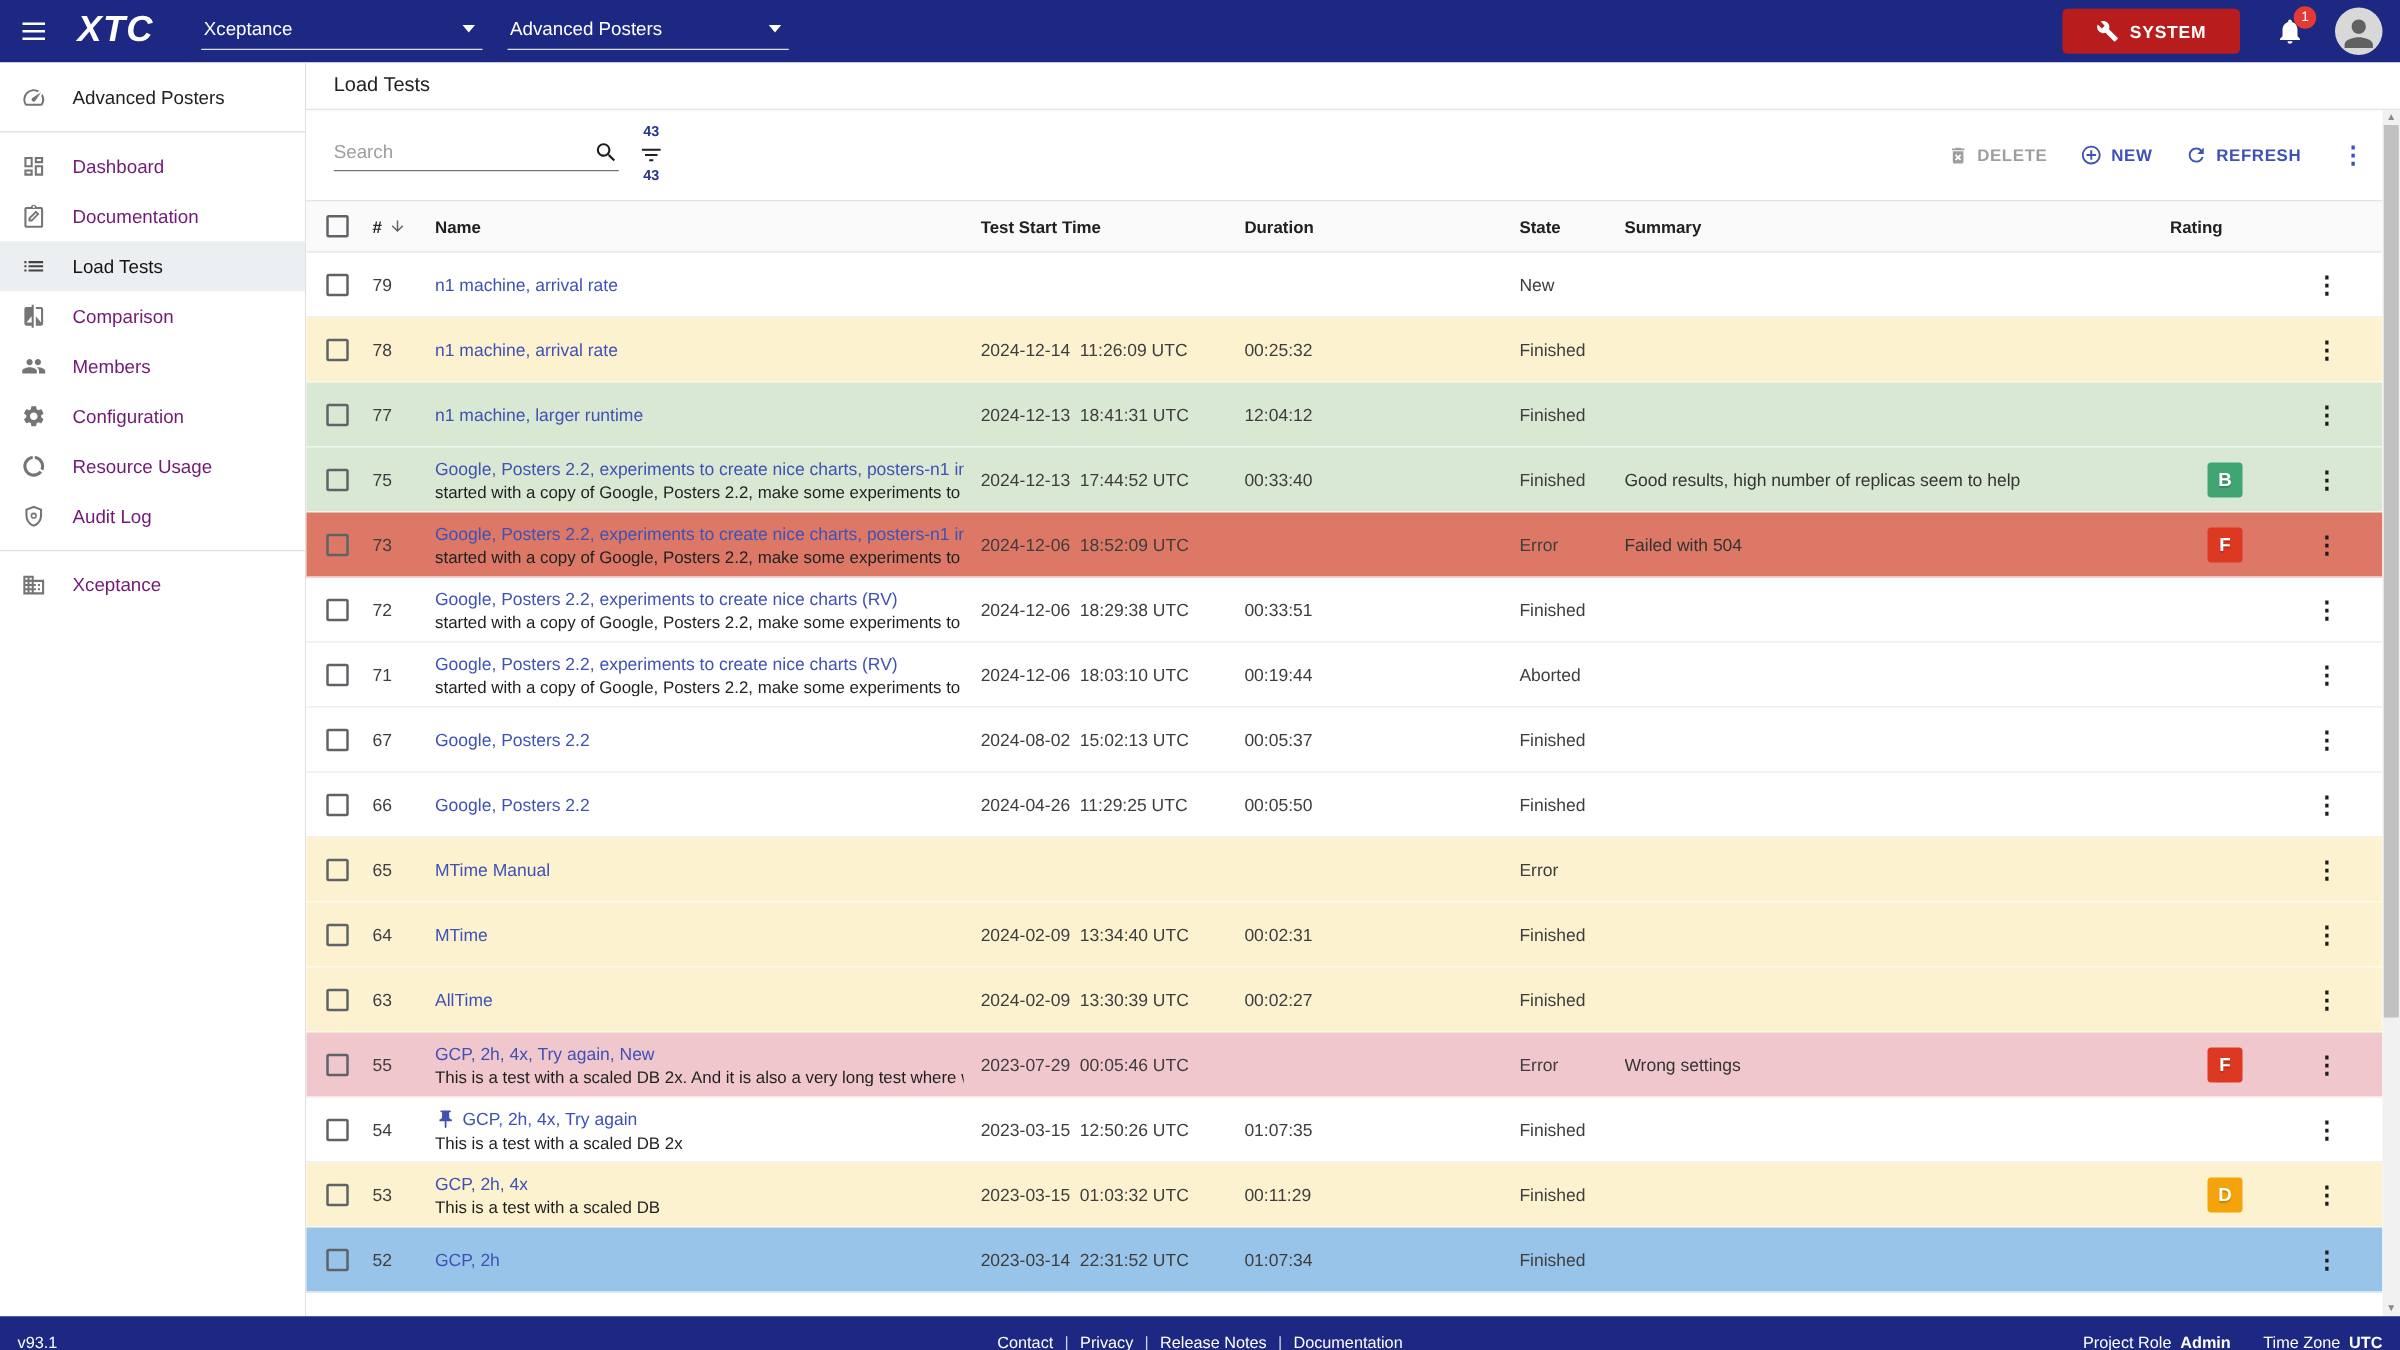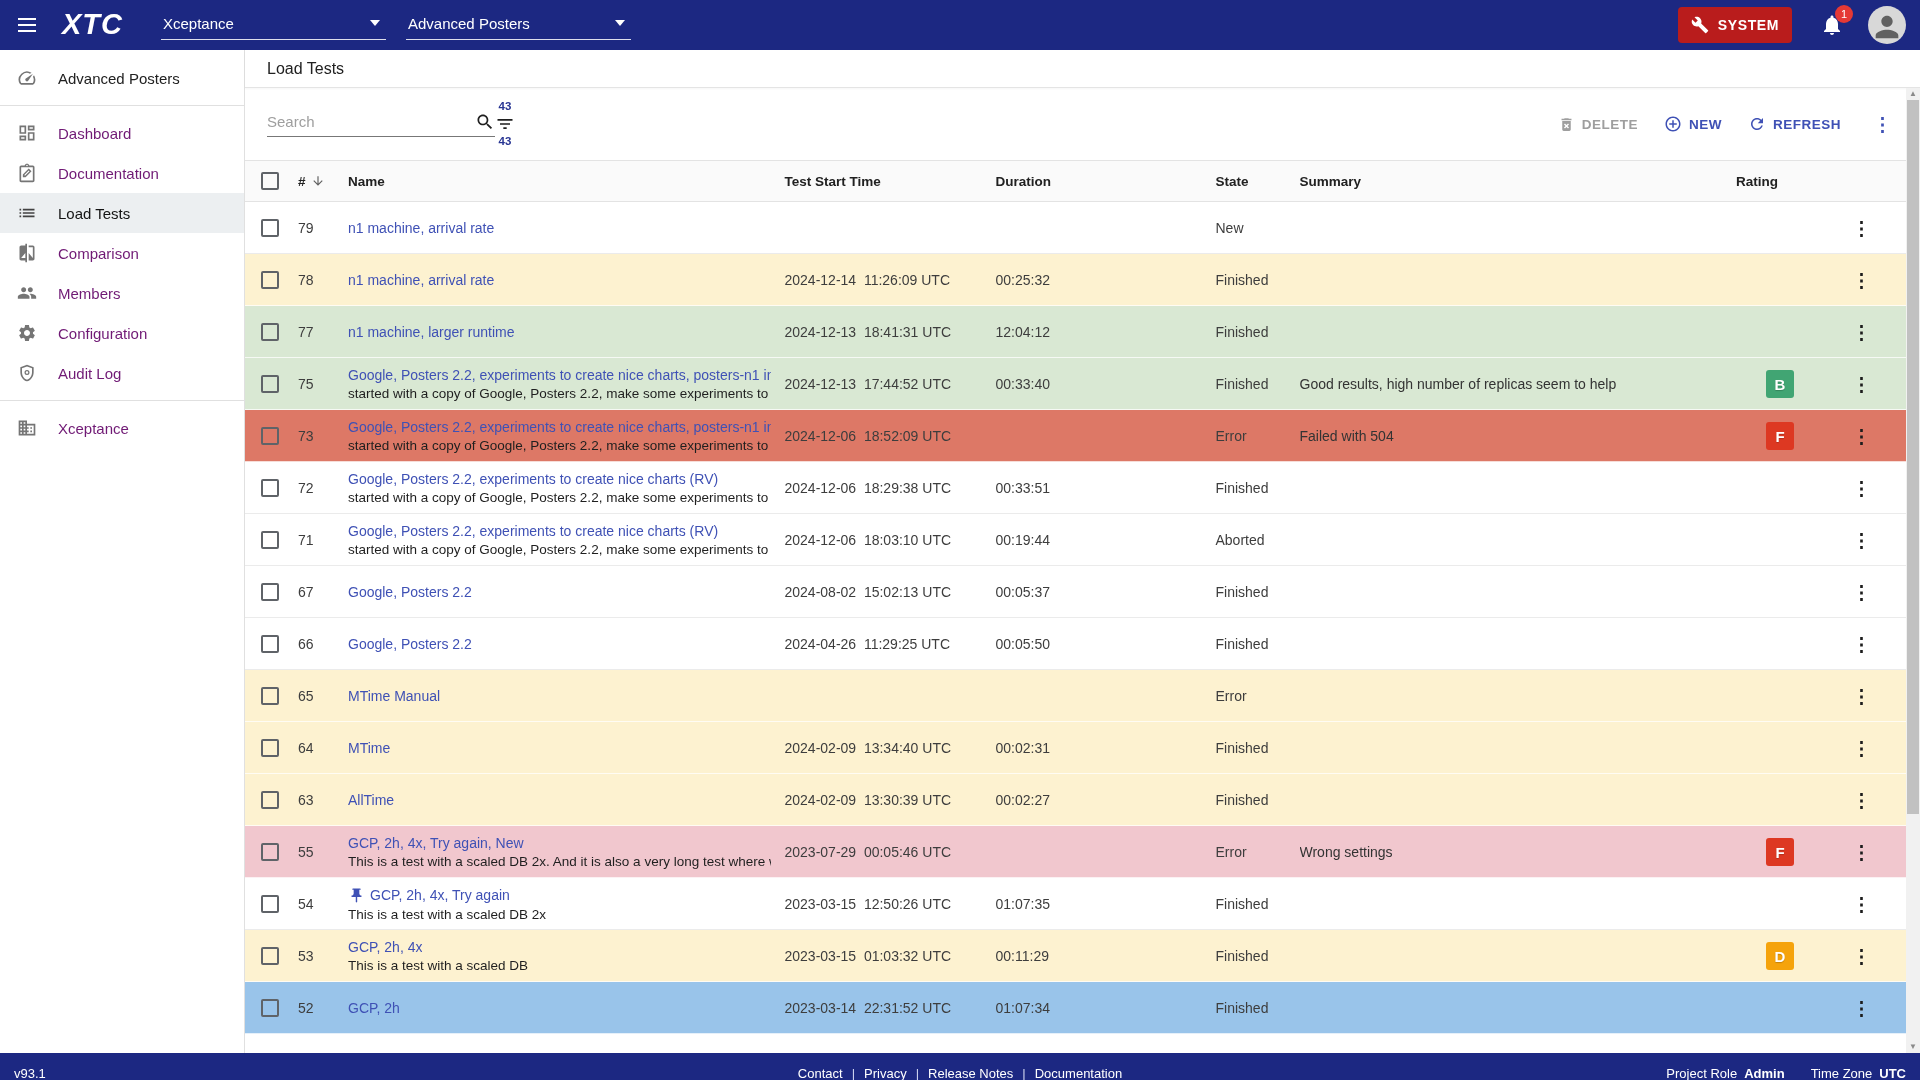--- a/index.html
+++ b/index.html
@@ -9,21 +9,21 @@
   
   .appbar { height:50px; background:#1c2882; display:flex; align-items:center; color:#fff; padding:0 14px 0 10px; }
   .hamburger { width:26px; height:26px; display:flex; flex-direction:column; justify-content:center; gap:4px; cursor:pointer; margin-left:4px; }
   .hamburger span { display:block; width:18px; height:2px; background:#fff; margin-left:4px; }
   .logo { font-size:29px; font-weight:800; font-style:italic; letter-spacing:1px; margin:0 0 2px 22px; cursor:pointer; }
   .abselect { width:225px; display:flex; align-items:center; justify-content:space-between; border-bottom:1px solid rgba(255,255,255,.85); padding:4px 6px 7px 2px; font-size:15px; cursor:pointer; }
   .abselect.first { margin-left:38px; }
   .abselect.second { margin-left:20px; }
   .caret { width:0; height:0; border-left:5px solid transparent; border-right:5px solid transparent; border-top:6px solid #fff; }
   .ab-right { margin-left:auto; display:flex; align-items:center; }
-  .sysbtn { background:#b91c1c; color:#fff; border:none; border-radius:4px; height:36px; padding:0 13px; display:flex; align-items:center; gap:9px; font-size:14px; font-weight:700; letter-spacing:.6px; cursor:pointer; font-family:inherit; }
+  .sysbtn { background:#b91c1c; color:#fff; border:none; border-radius:4px; height:36px; padding:0 27px; display:flex; align-items:center; gap:9px; font-size:14px; font-weight:700; letter-spacing:.6px; cursor:pointer; font-family:inherit; }
   .bell { position:relative; margin:0 24px 0 28px; cursor:pointer; }
   .badge { position:absolute; top:-8px; right:-9px; background:#e53935; color:#fff; min-width:18px; height:18px; border-radius:50%; font-size:11px; display:flex; align-items:center; justify-content:center; padding:0 4px; }
   .avatar { width:38px; height:38px; border-radius:50%; background:#d8d8d8; display:flex; align-items:flex-end; justify-content:center; overflow:hidden; cursor:pointer; }
 
   
   .shell { display:flex; height:1003px; }
   .sidebar { width:245px; min-width:245px; background:#fff; border-right:1px solid #e0e0e0; padding-top:8px; }
   .side-item { height:40px; display:flex; align-items:center; gap:21px; padding:0 16px 0 17px; font-size:15px; color:#701a75; cursor:pointer; white-space:nowrap; }
   .side-item .ic { color:#757575; width:20px; height:20px; }
   .side-item.header-item { color:#212121; font-weight:500; }
@@ -33,21 +33,21 @@
 
   .content { flex:1; min-width:0; display:flex; flex-direction:column; position:relative; background:#fff; }
   .titlebar { height:38px; display:flex; align-items:center; padding:0 22px; font-size:16px; color:#212121; border-bottom:1px solid #e4e4e4; box-shadow:0 1px 2px rgba(0,0,0,.04); }
 
   
   .toolbar { height:72px; display:flex; align-items:center; padding:0 22px; }
   .searchwrap { width:228px; display:flex; align-items:center; border-bottom:1px solid #777; padding-bottom:4px; }
   .searchwrap input { flex:1; border:none; outline:none; font-size:15px; color:#212121; font-family:inherit; }
   .searchwrap input::placeholder { color:#9e9e9e; }
   .searchwrap .ic { color:#1f1f1f; }
-  .filterwrap { display:flex; flex-direction:column; align-items:center; cursor:pointer; line-height:1; }
+  .filterwrap { margin-left:16px; display:flex; flex-direction:column; align-items:center; cursor:pointer; line-height:1; }
   .fcount { font-size:11.5px; color:#283593; font-weight:600; padding:2px 0; }
   .filterwrap .ic { color:#1f1f1f; }
   .actions { margin-left:auto; display:flex; align-items:center; gap:26px; }
   .act { background:none; border:none; display:flex; align-items:center; gap:7px; font-size:13.5px; font-weight:600; letter-spacing:.5px; color:#3f51b5; cursor:pointer; font-family:inherit; }
   .act.disabled { color:#9e9e9e; cursor:default; }
   .kebab { font-size:19px; font-weight:700; color:#3f51b5; cursor:pointer; line-height:1; padding:0 6px; }
 
   
   .tablearea { flex:1; overflow:hidden; margin-right:14px; }
   .thead, .trow { display:grid; grid-template-columns:37px 50px minmax(0,1fr) 211px 220px 84px minmax(0,1fr) 116px 54px; align-items:center; padding-left:16px; }
@@ -180,20 +180,28 @@
         </span>
     <span class="lbl">Members</span>
   </div>
       <div class="side-item">
     <span class="ic">
           <svg width="20" height="20" viewBox="0 0 24 24" fill="currentColor">
             <path d="M19.14 12.94c.04-.3.06-.61.06-.94 0-.32-.02-.64-.07-.94l2.03-1.58c.18-.14.23-.41.12-.61l-1.92-3.32c-.12-.22-.37-.29-.59-.22l-2.39.96c-.5-.38-1.03-.7-1.62-.94L14.4 2.81c-.04-.24-.24-.41-.48-.41h-3.84c-.24 0-.43.17-.47.41L9.25 5.35c-.59.24-1.13.57-1.62.94L5.24 5.33c-.22-.08-.47 0-.59.22L2.74 8.87c-.12.21-.08.47.12.61l2.03 1.58c-.05.3-.09.63-.09.94s.02.64.07.94l-2.03 1.58c-.18.14-.23.41-.12.61l1.92 3.32c.12.22.37.29.59.22l2.39-.96c.5.38 1.03.7 1.62.94l.36 2.54c.05.24.24.41.48.41h3.84c.24 0 .44-.17.47-.41l.36-2.54c.59-.24 1.13-.56 1.62-.94l2.39.96c.22.08.47 0 .59-.22l1.92-3.32c.12-.22.07-.47-.12-.61l-2.01-1.58zM12 15.6c-1.98 0-3.6-1.62-3.6-3.6s1.62-3.6 3.6-3.6 3.6 1.62 3.6 3.6-1.62 3.6-3.6 3.6z"></path>
           </svg>
         </span>
     <span class="lbl">Configuration</span>
+  </div>
+      <div class="side-item">
+    <span class="ic">
+          <svg width="20" height="20" viewBox="0 0 24 24" fill="currentColor">
+            <path d="M13 2.05v3.03c3.39.49 6 3.39 6 6.92 0 .9-.18 1.75-.48 2.54l2.6 1.53c.56-1.24.88-2.62.88-4.07 0-5.18-3.95-9.45-9-9.95zM12 19c-3.87 0-7-3.13-7-7 0-3.53 2.61-6.43 6-6.92V2.05c-5.06.5-9 4.76-9 9.95 0 5.52 4.47 10 9.99 10 3.31 0 6.24-1.61 8.06-4.09l-2.6-1.53C16.17 17.98 14.21 19 12 19z"></path>
+          </svg>
+        </span>
+    <span class="lbl">Resource Usage</span>
   </div>
       <div class="side-item">
     <span class="ic">
           <svg width="20" height="20" viewBox="0 0 24 24" fill="currentColor">
             <path d="M12 2L4 5v6c0 5.25 3.4 9.74 8 11 4.6-1.26 8-5.75 8-11V5l-8-3zm6 9c0 4.18-2.55 7.94-6 9-3.45-1.06-6-4.82-6-9V6.3l6-2.25 6 2.25V11z"></path>
             <path d="M12 8.5a3 3 0 1 0 0 6 3 3 0 0 0 0-6zm0 4.5a1.5 1.5 0 1 1 0-3 1.5 1.5 0 0 1 0 3z"></path>
           </svg>
         </span>
     <span class="lbl">Audit Log</span>
   </div>

